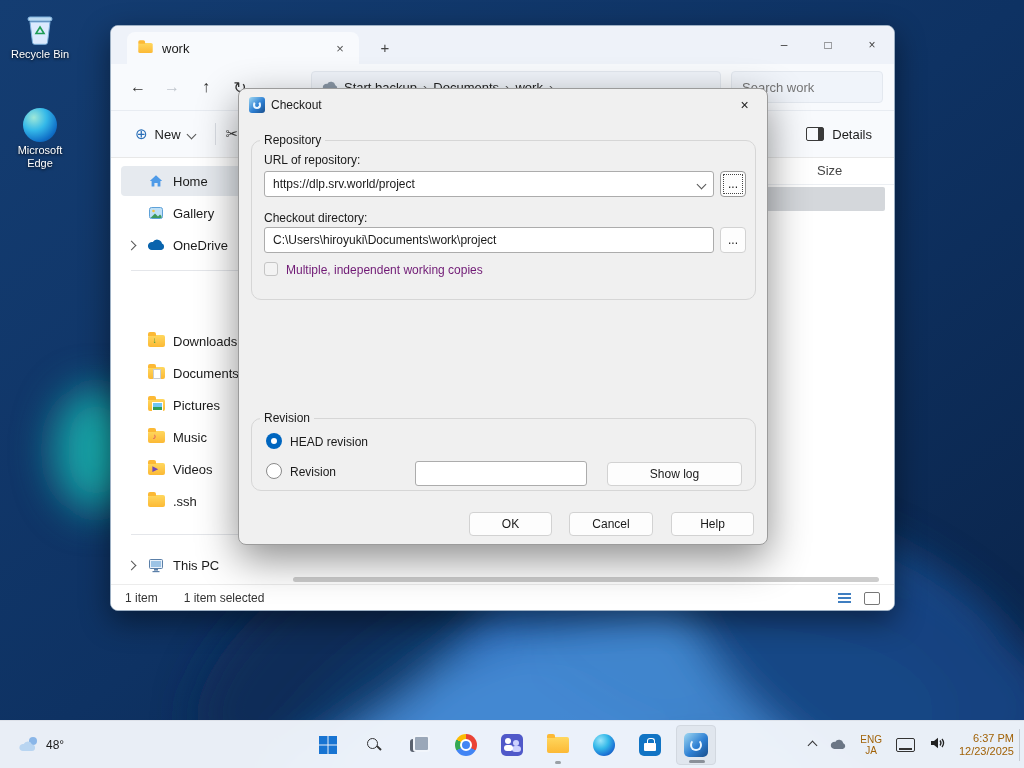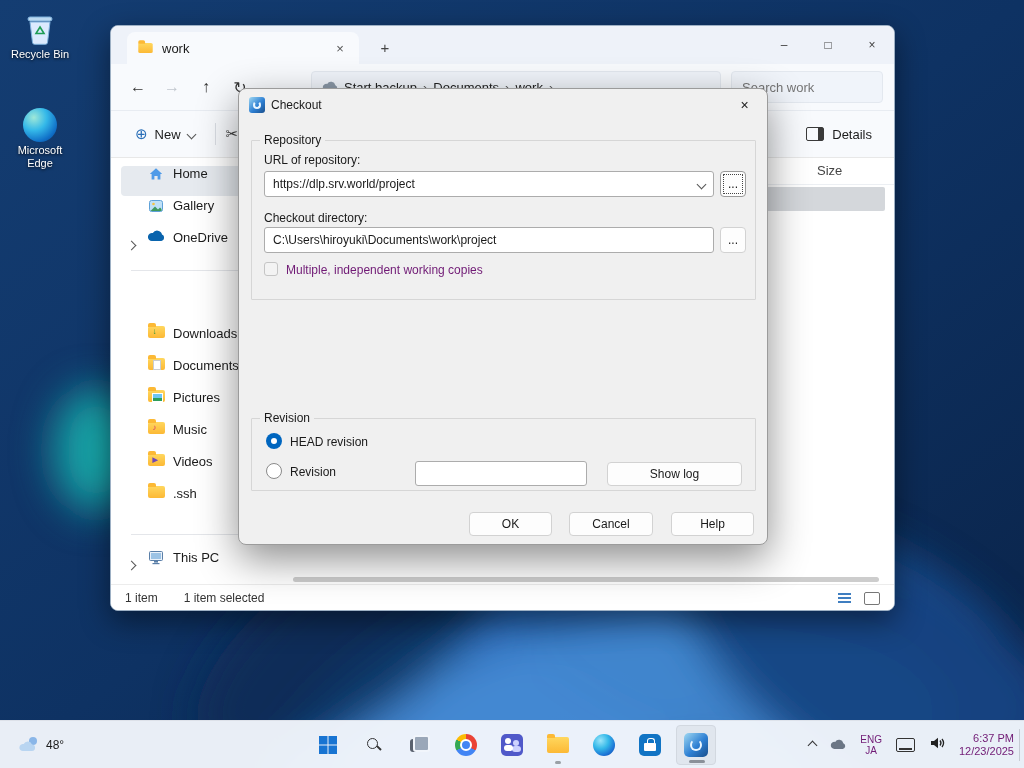--- a/index.html
+++ b/index.html
@@ -46,21 +46,21 @@
   .xp-cmdbar{position:absolute;left:0;top:85px;right:0;height:47px;background:#f8fafd;
     border-bottom:1px solid #e8e8e8;display:flex;align-items:center;padding:0 14px;box-sizing:border-box}
   .new-btn{display:flex;align-items:center;gap:7px;padding:6px 10px;border-radius:4px;color:#1b1b1b}
   .cmd-divider{width:1px;height:22px;background:#dadee4;margin:0 10px}
   .cut-ic{font-size:15px;color:#444}
   .details-btn{margin-left:auto;display:flex;align-items:center;gap:8px;padding:6px 8px;border-radius:4px;color:#1b1b1b}
   .details-ic{width:16px;height:12px;border:1.4px solid #3a3a3a;border-radius:2px;position:relative}
   .details-ic::after{content:"";position:absolute;right:0;top:0;bottom:0;width:5px;background:#3a3a3a}
 
   
-  .sb-item{position:absolute;left:10px;width:158px;height:30px;display:flex;align-items:flex-start;gap:8px;
+  .sb-item{position:absolute;left:10px;width:158px;height:30px;display:flex;align-items:center;gap:8px;
     border-radius:4px;padding:0 8px 0 26px;box-sizing:border-box}
   .sb-item.sel{background:#e6eaef}
   .sb-ic{width:18px;display:flex;justify-content:center;align-items:center}
   .sb-label{white-space:nowrap}
   .chev{display:inline-block;width:6px;height:6px;border-right:1.4px solid #555;border-bottom:1.4px solid #555}
   .chev.down{transform:rotate(45deg)}
   .chev.right{transform:rotate(-45deg)}
   .chev.up{transform:rotate(-135deg)}
   .sb-chev{position:absolute;left:7px;top:12px}
   .sb-div{position:absolute;left:20px;width:138px;height:1px;background:#e4e6ea}
@@ -90,21 +90,21 @@
   
   #dialog{position:absolute;left:238px;top:88px;width:530px;height:457px;z-index:5;background:#f0f0f0;
     border:1px solid #9b9b9b;border-radius:8px;box-shadow:0 14px 40px rgba(0,0,0,.45);
     box-sizing:border-box;font-size:12px;color:#1a1a1a;overflow:hidden}
   .dlg-title{position:absolute;left:0;top:0;right:0;height:32px;display:flex;align-items:center;gap:6px;padding:0 10px}
   .tsvn-mini{width:16px;height:16px;border-radius:3px;
     background:linear-gradient(135deg,#9fd8f2,#2d7fd3 55%,#1a4f8c);position:relative}
   .tsvn-mini::after{content:"";position:absolute;inset:4px;border:2px solid #eaf6ff;border-radius:50%;border-top-color:transparent}
   .dlg-close{position:absolute;right:0;top:0;width:45px;height:31px;display:flex;align-items:center;
     justify-content:center;font-size:14px;color:#222}
-  .grp{position:absolute;left:12px;width:505px;border:1px solid #d6d6d6;border-radius:1px;box-sizing:border-box}
+  .grp{position:absolute;left:12px;width:505px;border:1px solid #d6d6d6;border-radius:10px;box-sizing:border-box}
   .legend{position:absolute;top:-8px;left:8px;background:#f0f0f0;padding:0 4px}
   .fld-label{position:absolute}
   .textbox{position:absolute;background:#fff;border:1px solid #acacac;border-radius:3px;
     display:flex;align-items:center;padding:0 8px;box-sizing:border-box;color:#1a1a1a}
   .textbox .chev{margin-left:auto}
   .btn{position:absolute;background:#fdfdfd;border:1px solid #d2d2d2;border-radius:4px;
     display:flex;align-items:center;justify-content:center;box-sizing:border-box;color:#1a1a1a}
   .btn.focus{outline:1px dotted #444;outline-offset:-4px;border-color:#999}
   .cb{position:absolute;width:14px;height:14px;border:1px solid #5f5f5f;border-radius:3px;background:#fff;box-sizing:border-box}
   .cb.disabled{border-color:#c5c5c5;background:#f3f3f3}
@@ -140,21 +140,21 @@
     box-shadow:8px 2px 0 #cdd2ff}
   .teams-ic::after{content:"";position:absolute;left:3px;top:11px;width:9px;height:6px;border-radius:3px;background:#fff;
     box-shadow:8px 1px 0 #cdd2ff}
   .edge-ic{width:22px;height:22px;border-radius:50%;
     background:radial-gradient(circle at 34% 30%,#9be5f9,#35b9e9 38%,#1b6fd4 72%,#0a3f7d)}
   .store-ic{width:22px;height:22px;border-radius:5px;background:#1174c4;position:relative}
   .store-ic::before{content:"";position:absolute;left:5px;top:9px;width:12px;height:8px;background:#fff;border-radius:1px}
   .store-ic::after{content:"";position:absolute;left:8px;top:4px;width:6px;height:6px;border:1.6px solid #fff;border-bottom:none;border-radius:3px 3px 0 0}
   .tsvn-big{width:24px;height:24px;border-radius:5px;background:linear-gradient(135deg,#9fd8f2,#2d7fd3 55%,#1a4f8c);position:relative}
   .tsvn-big::after{content:"";position:absolute;inset:6px;border:2.5px solid #eaf6ff;border-radius:50%;border-top-color:transparent}
-  .tb-right{position:absolute;right:10px;display:flex;align-items:center;gap:14px;color:#701a75}
+  .tb-right{position:absolute;right:10px;display:flex;align-items:center;gap:14px;color:#a16207}
   .lang{font-size:10px;line-height:11px;text-align:center}
   .kbd-ic{width:17px;height:12px;border:1.4px solid #333;border-radius:2px;position:relative}
   .kbd-ic::after{content:"";position:absolute;left:2px;right:2px;bottom:1.5px;height:2px;background:#333}
   .clock{font-size:11px;line-height:13px;text-align:right}
   .show-desktop{position:absolute;right:0;top:8px;bottom:8px;width:4px;border-left:1px solid #c6ccd4}
 </style>
 </head>
 <body>
 
 <svg id="wallpaper" width="1024" height="768" viewBox="0 0 1024 768">

